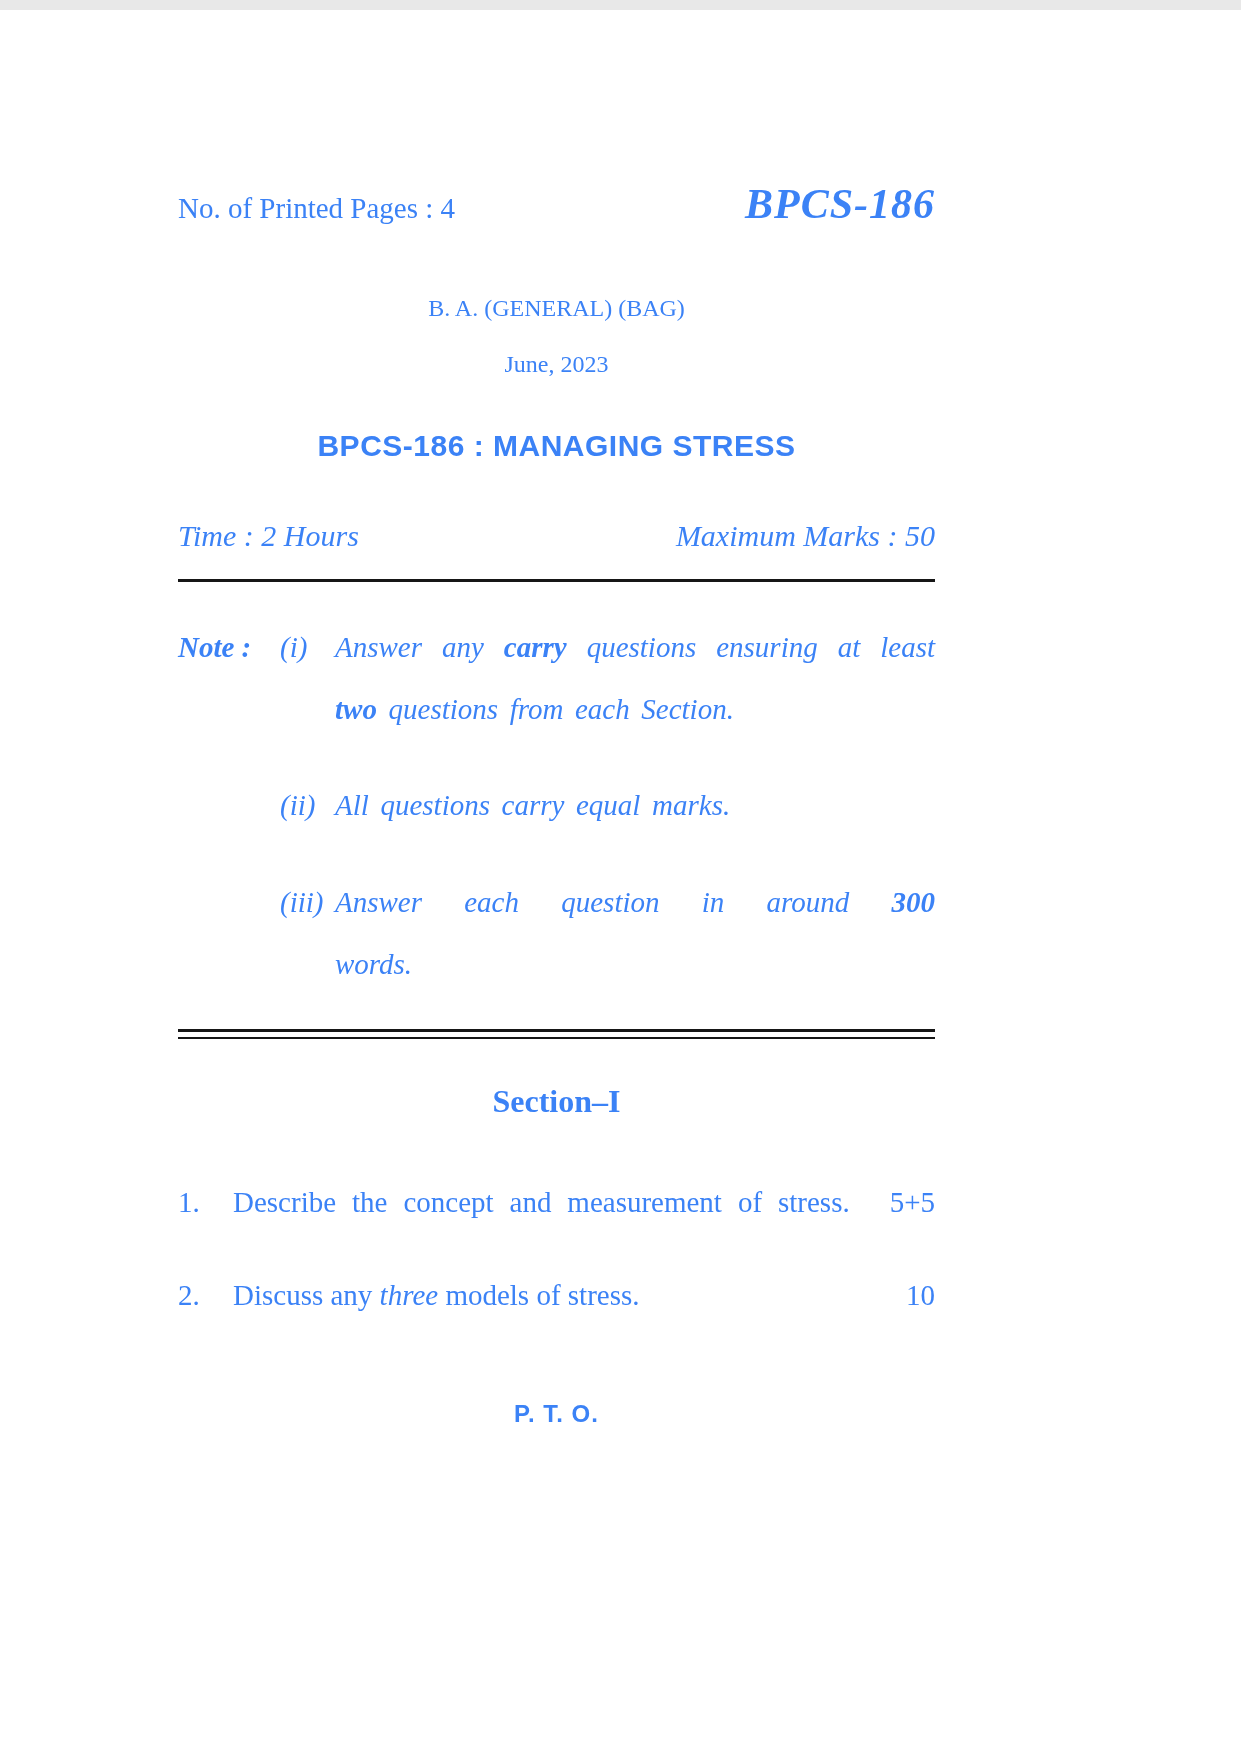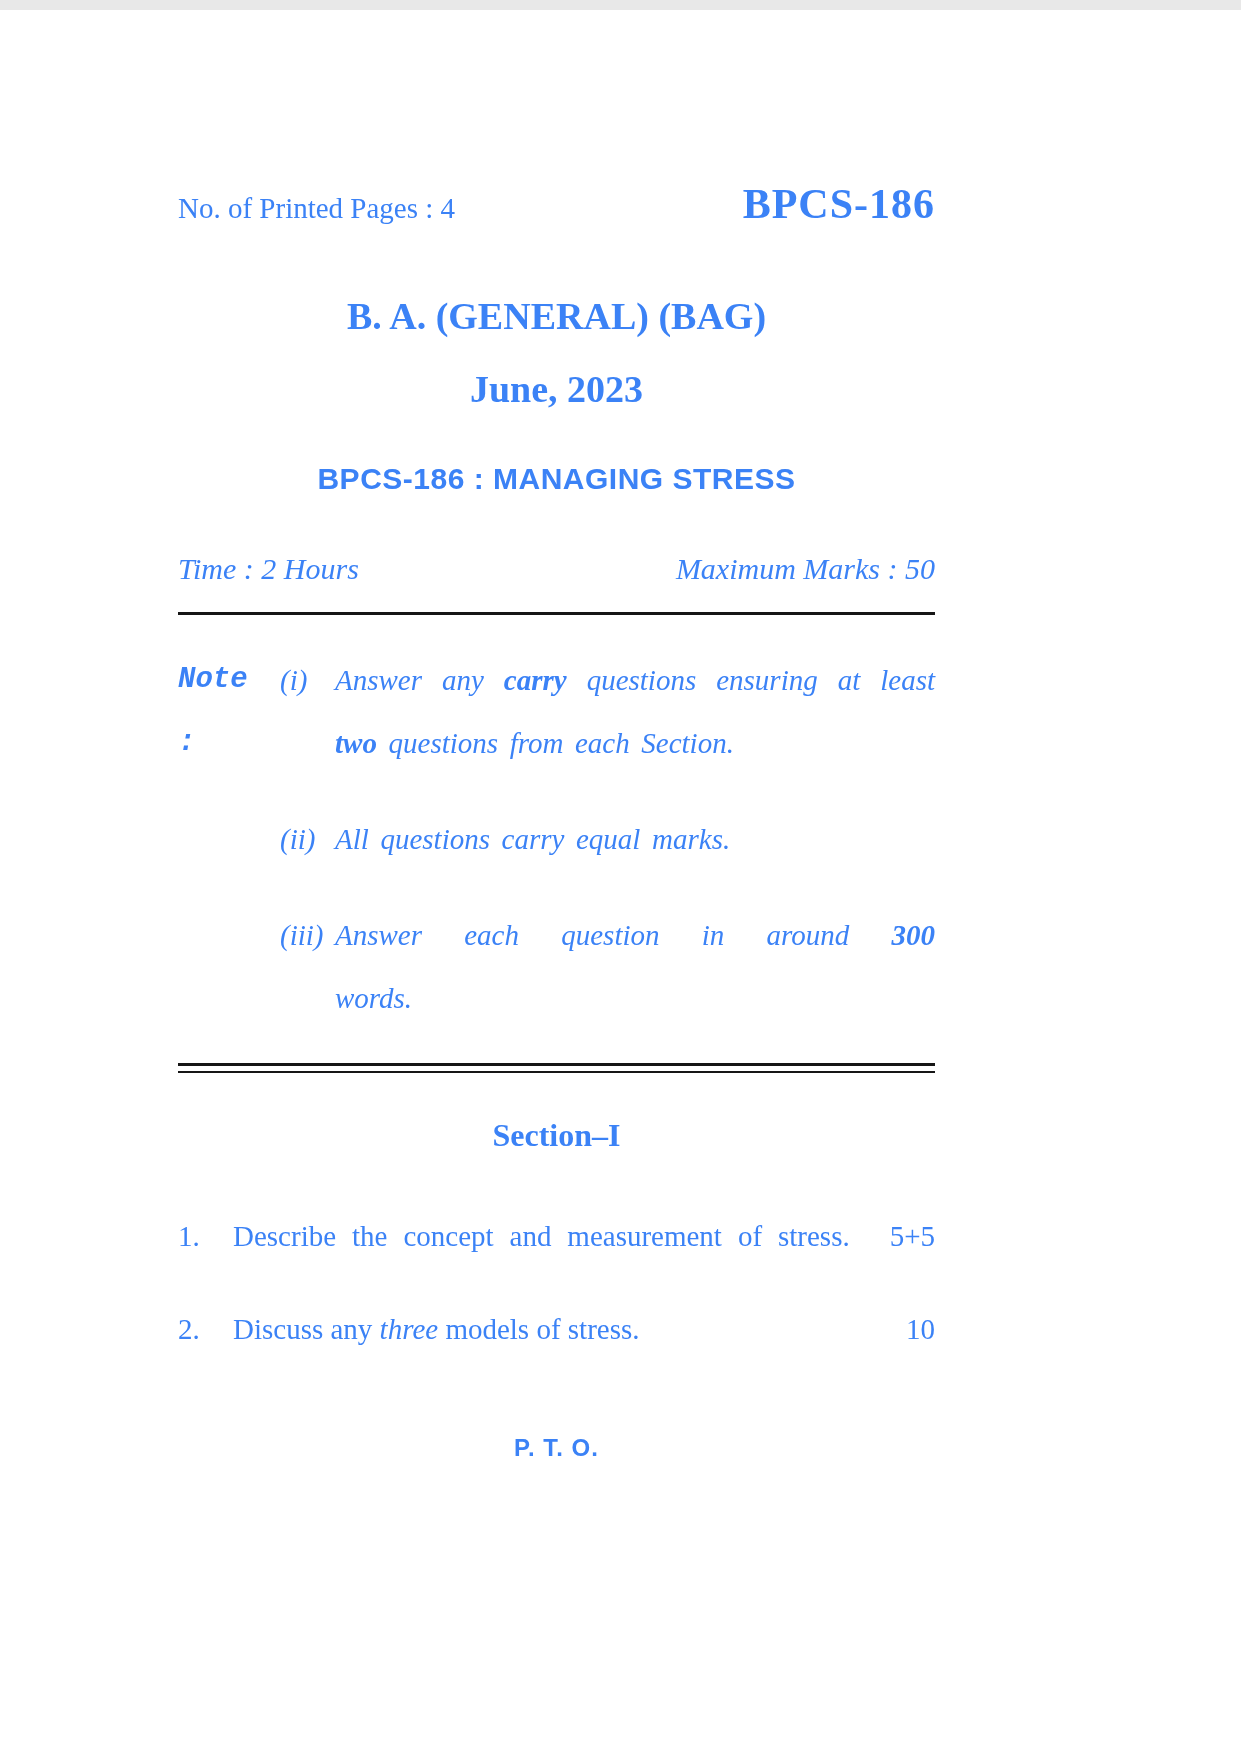--- a/index.html
+++ b/index.html
@@ -26,30 +26,31 @@
     justify-content: space-between;
     align-items: baseline;
   }
   .printed-pages {
     font-size: 29px;
   }
   .paper-code {
     font-size: 42px;
     font-weight: bold;
     letter-spacing: 1px;
+    font-style: italic;
   }
 
   
   .title-block {
     margin-top: 66px;
     text-align: center;
   }
   .title-line {
-    font-size: 38px;
-    font-weight: bold;
+    font-size: 24px;
+    font-weight: normal;
     line-height: 1.2;
     margin-bottom: 27px;
   }
   .course-title {
     margin-top: 50px;
     text-align: center;
     font-family: "Liberation Sans", "DejaVu Sans", sans-serif;
     font-weight: bold;
     font-size: 30px;
     letter-spacing: 0.5px;
@@ -79,21 +80,20 @@
     display: flex;
     align-items: flex-start;
     font-size: 29px;
     line-height: 2.15;
     margin-bottom: 34px;
   }
   .note-label-col {
     flex: 0 0 102px;
     font-weight: bold;
     font-style: italic;
-    font-family: Liberation Mono, monospace;
   }
   .note-marker-col {
     flex: 0 0 55px;
     font-style: italic;
   }
   .note-text {
     width: 600px;
     text-align: justify;
     word-spacing: 0.15em;
   }

